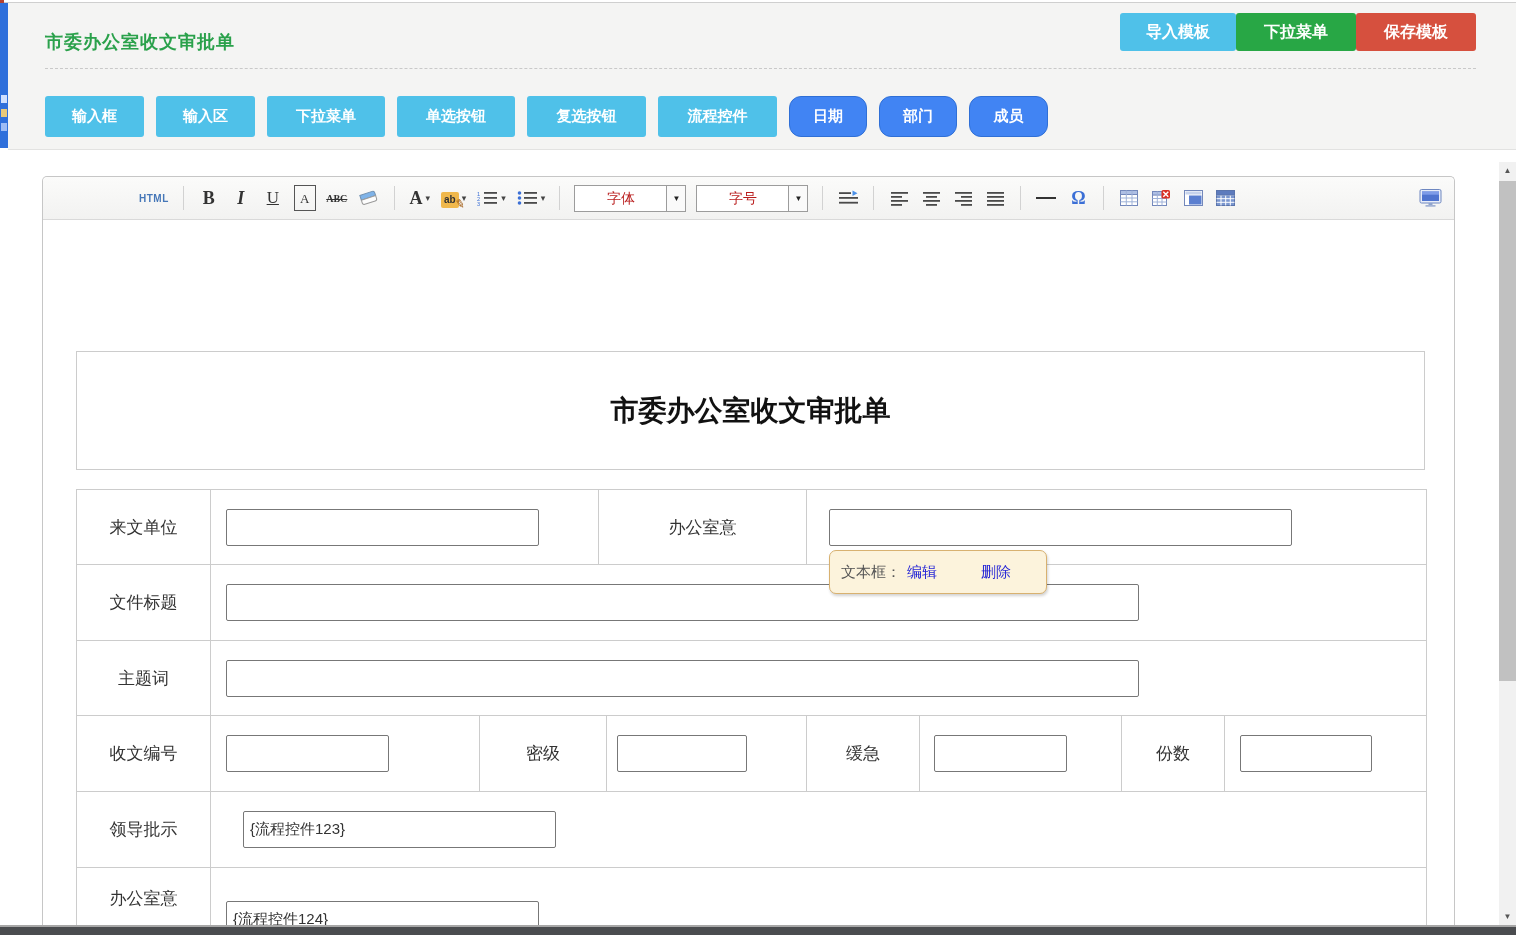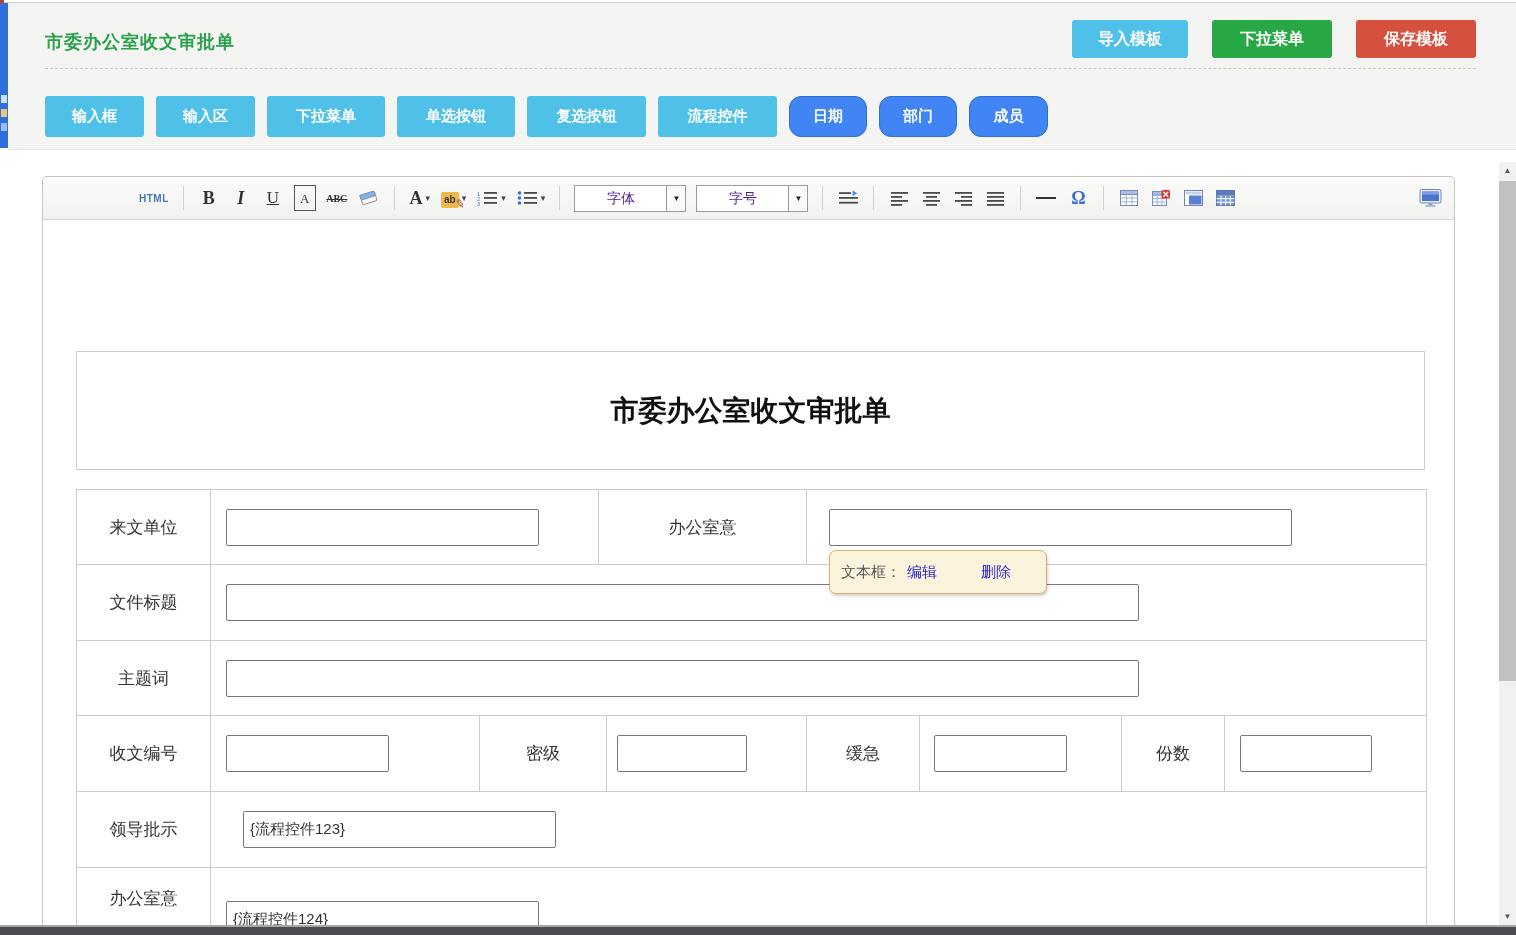--- a/index.html
+++ b/index.html
@@ -19,21 +19,21 @@
 
   
   .top-panel {
     position:absolute; left:8px; top:3px; width:1508px; height:147px;
     background:#f4f4f3; border-bottom:1px solid #e2e2e1;
   }
   .page-title {
     position:absolute; left:37px; top:27px; font-size:18px; font-weight:bold;
     color:#2aa14b; letter-spacing:1px;
   }
-  .action-group { position:absolute; top:17px; right:40px; display:flex; gap:24px; }
+  .action-group { position:absolute; top:10px; right:40px; display:flex; gap:0; }
   .act-btn {
     height:38px; border:none; border-radius:3px; color:#fff; font-weight:bold;
     font-size:16px; cursor:pointer; font-family:inherit;
   }
   .act-import  { width:116px; background:#4fc1e9; }
   .act-preview { width:120px; background:#28a745; }
   .act-save    { width:120px; background:#d6503e; }
   .dashed-line { position:absolute; left:37px; top:65px; width:1431px; border-top:1px dashed #c9c9c9; }
   .widget-row { position:absolute; left:37px; top:93px; display:flex; gap:12px; }
   .wbtn {
@@ -70,21 +70,21 @@
   .caret { font-size:9px; color:#444; }
   .hl-wrap { position:relative; display:inline-block; }
   .hl-ab {
     display:inline-block; width:18px; height:16px; background:#f0b84c; border-radius:2px;
     font-size:10px; font-weight:bold; color:#333; text-align:center; line-height:16px;
   }
   .pencil { position:absolute; right:-6px; bottom:-3px; font-size:12px; color:#a05a12; transform:rotate(10deg); }
   .tselect {
     width:112px; height:27px; background:#fff; border:1px solid #9c9c9c; display:flex; flex:none; cursor:pointer;
   }
-  .tsel-txt { flex:1; text-align:center; line-height:25px; font-size:14px; color:#4c1d95; }
+  .tsel-txt { flex:1; text-align:center; line-height:25px; font-size:14px; color:#b91c1c; }
   .tsel-caret {
     width:19px; border-left:1px solid #9c9c9c; background:#fafafa;
     display:flex; align-items:center; justify-content:center; font-size:8px; color:#222;
   }
   .hr-icon { width:20px; height:2px; background:#333; }
   .omega-lbl { font-size:18px; font-weight:bold; color:#3b6fd6; }
   .spacer { flex:1; }
 
   
   .editor-content { position:relative; height:706px; overflow:hidden; background:#fff; }

